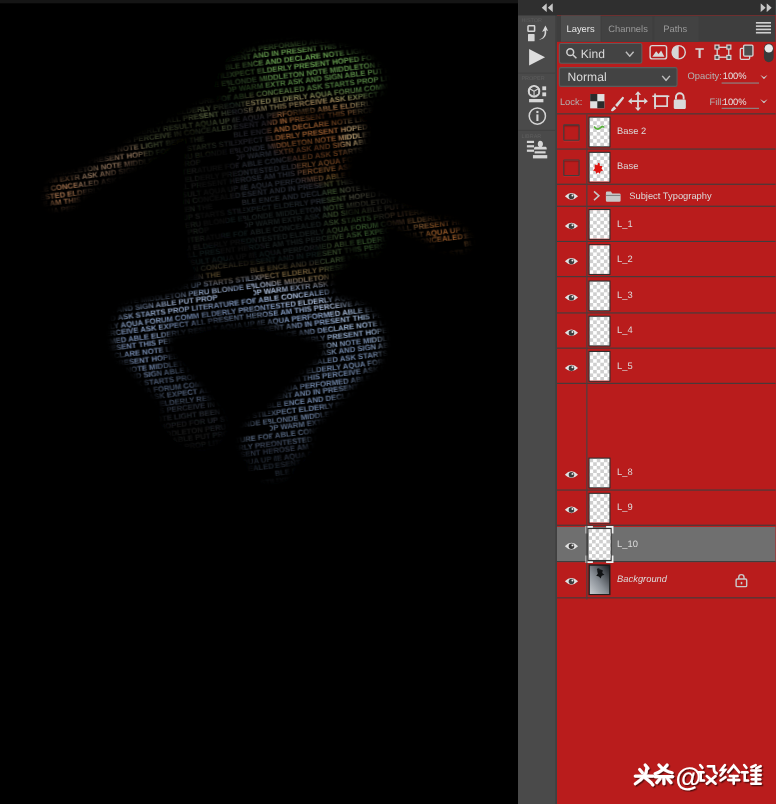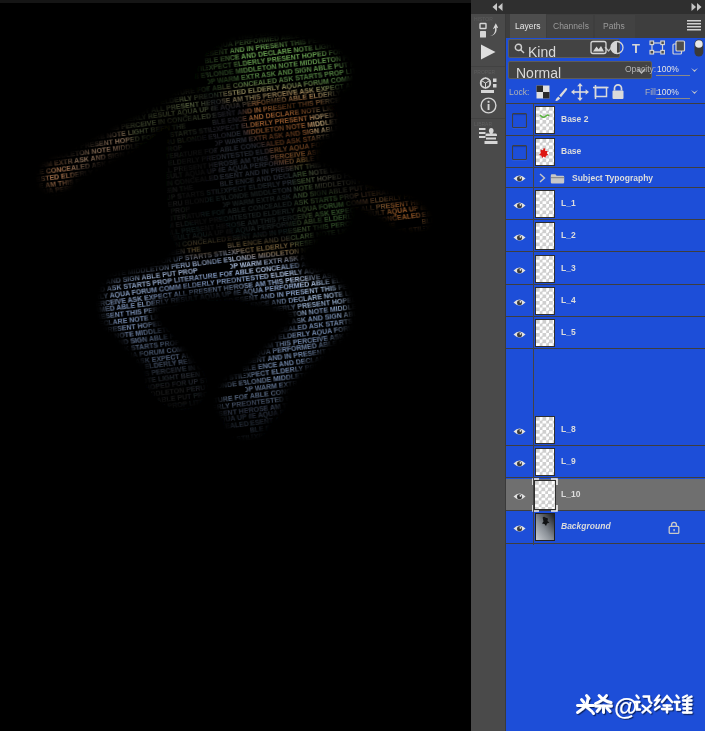--- a/index.html
+++ b/index.html
@@ -2,33 +2,33 @@
 <html><head>
 <meta charset="utf-8">
 <style>
   html,body{margin:0;padding:0;background:#000;}
   body{width:705px;height:731px;position:relative;overflow:hidden;
        font-family:"Liberation Sans",sans-serif;}
   #canvas{position:absolute;left:0;top:0;width:471px;height:731px;background:#000;}
   #dock{position:absolute;left:471px;top:0;width:234px;height:731px;background:#4d4d4d;}
   #topbar{position:absolute;left:0;top:0;width:234px;height:14px;background:#2f2f2f;color:#c9c9c9;font-size:11px;}
   #strip{position:absolute;left:0;top:14px;width:34px;height:717px;background:#4a4a4a;border-right:1px solid #3a3a3a;}
-  #panel{position:absolute;left:35px;top:14px;width:199px;height:717px;background:#1d4ed8;}
+  #panel{position:absolute;left:35px;top:14px;width:199px;height:717px;background:#b91c1c;}
   .tabsrow{position:absolute;left:0;top:0;width:199px;height:24px;background:#3e3e3e;}
   .tab{position:absolute;top:0;height:24px;line-height:25px;font-size:8.5px;}
   .tab.active{background:#4d4d4d;color:#e8e8e8;padding:0 5px;left:4px;}
   .tab.i1{left:47px;color:#9a9a9a;}
   .tab.i2{left:97px;color:#9a9a9a;}
   .ham{position:absolute;right:4px;top:6px;width:14px;height:11px;}
-  .dd{position:absolute;background:#434343;border:1px solid #5c5c5c;border-radius:2px;color:#dadada;font-size:14px;padding-left:36px;}
+  .dd{position:absolute;background:#434343;border:1px solid #5c5c5c;border-radius:2px;color:#dadada;font-size:11px;}
   .lbl{position:absolute;color:#b3b3b3;font-size:8.5px;}
   .val{position:absolute;color:#e4e4e4;font-size:8.5px;border-bottom:1px solid #8a8a8a;padding:0 11px 1px 1px;}
   .chev{position:absolute;width:7px;height:5px;}
   .chev:before{content:"";position:absolute;left:0;top:0;width:7px;height:4px;clip-path:polygon(0 0,50% 100%,100% 0,50% 55%);background:#c9c9c9;}
-  #rows{position:absolute;left:0;top:89px;width:199px;height:441px;border-top:1px solid #3e3e3e;font-weight:bold;}
+  #rows{position:absolute;left:0;top:89px;width:199px;height:441px;border-top:1px solid #3e3e3e;}
   .row{position:absolute;left:0;width:199px;height:32px;border-bottom:1px solid #3e3e3e;box-sizing:border-box;}
   .row .name{position:absolute;left:55px;top:11px;color:#dcdcdc;font-size:8.5px;line-height:9px;}
   .eyecol{position:absolute;left:27px;top:0;bottom:0;width:1px;background:#434343;}
   .eye{position:absolute;left:7px;top:13px;}
   .nobox{position:absolute;left:6px;top:9px;width:13px;height:13px;border:1px solid #3f3f3f;border-radius:1px;box-shadow:inset 0 1px 1px rgba(0,0,0,0.25), 0 1px 0 rgba(255,255,255,0.05);}
   .thumb{position:absolute;left:30px;top:3px;width:18px;height:26px;}
   .checker{background:
      conic-gradient(#fff 0 25%, #cfcfcf 0 50%, #fff 0 75%, #cfcfcf 0) 0 0/6.5px 6.5px;
      box-shadow:0 0 0 1px #2e2e2e;}
   .sel{background:#6f6f6f;}

